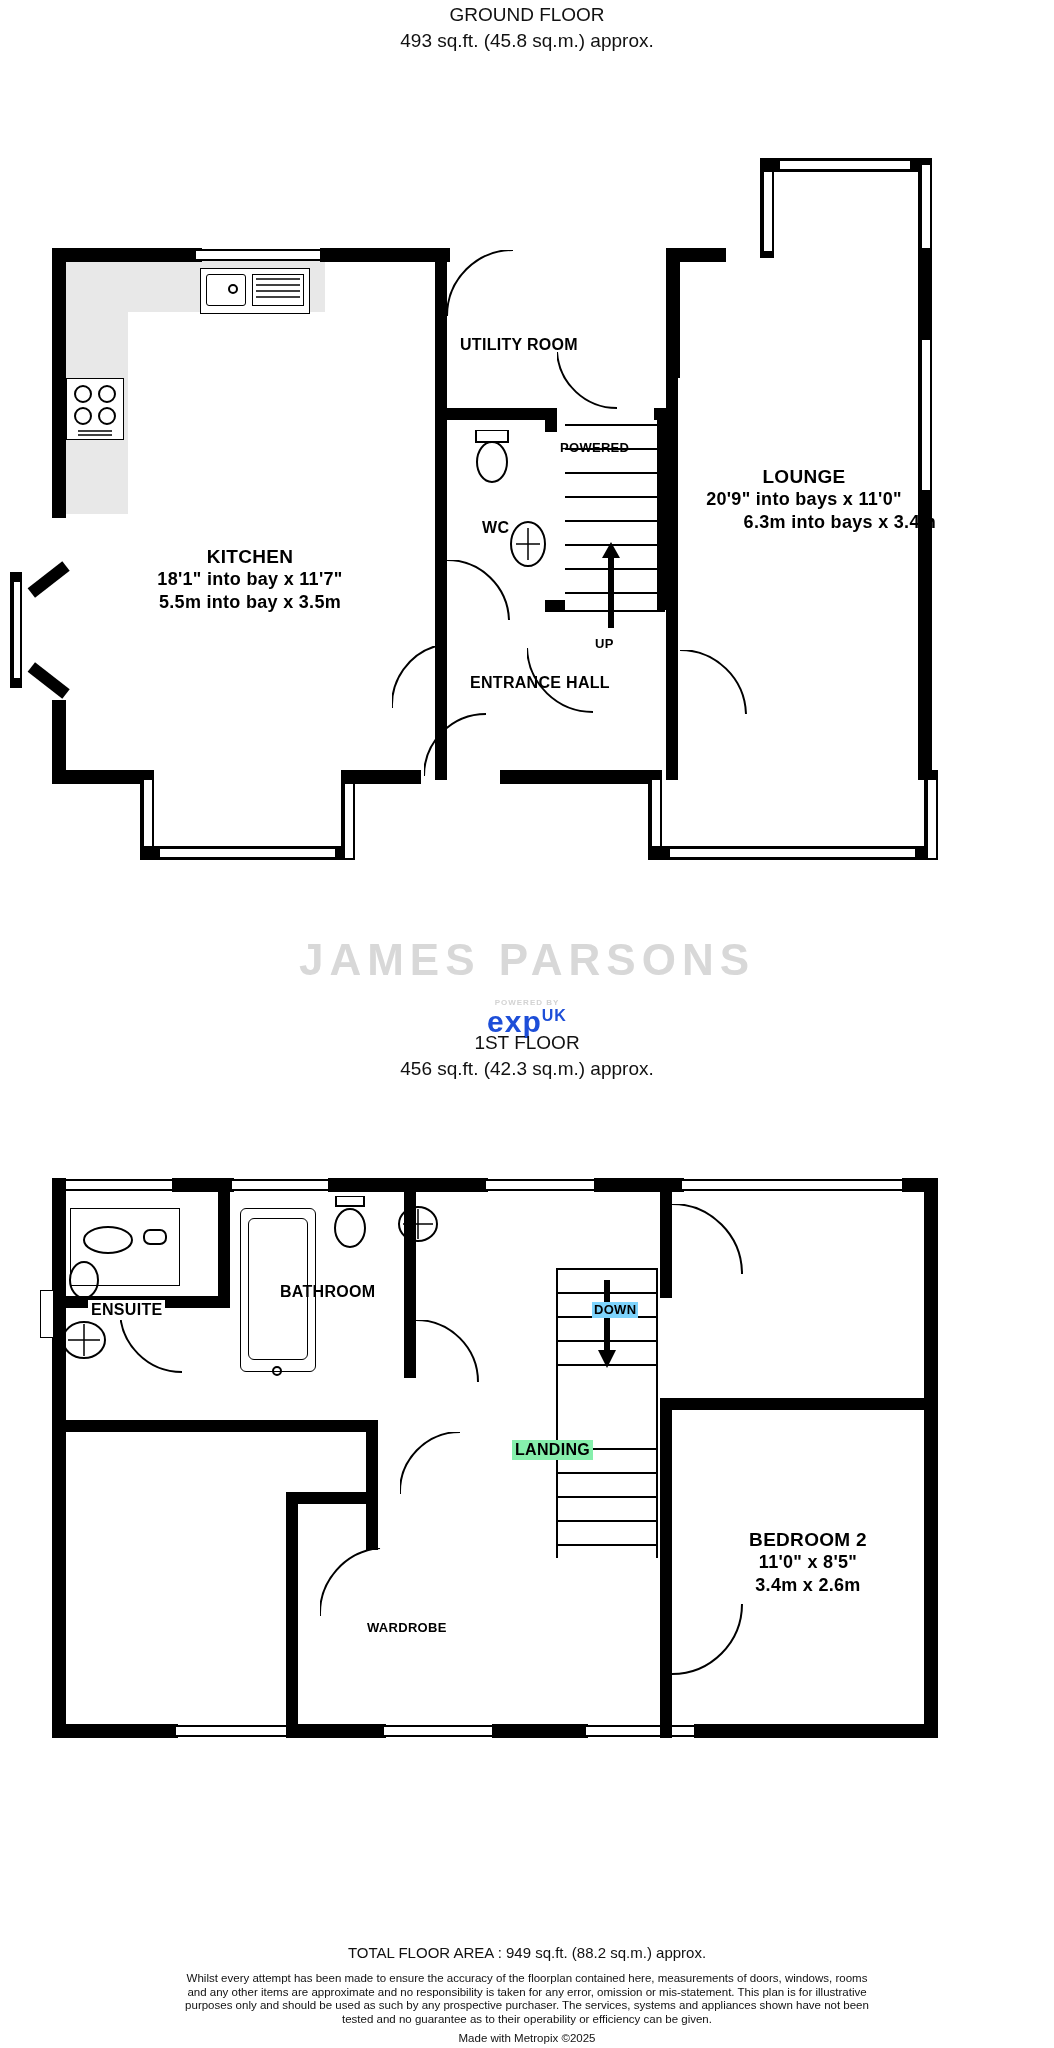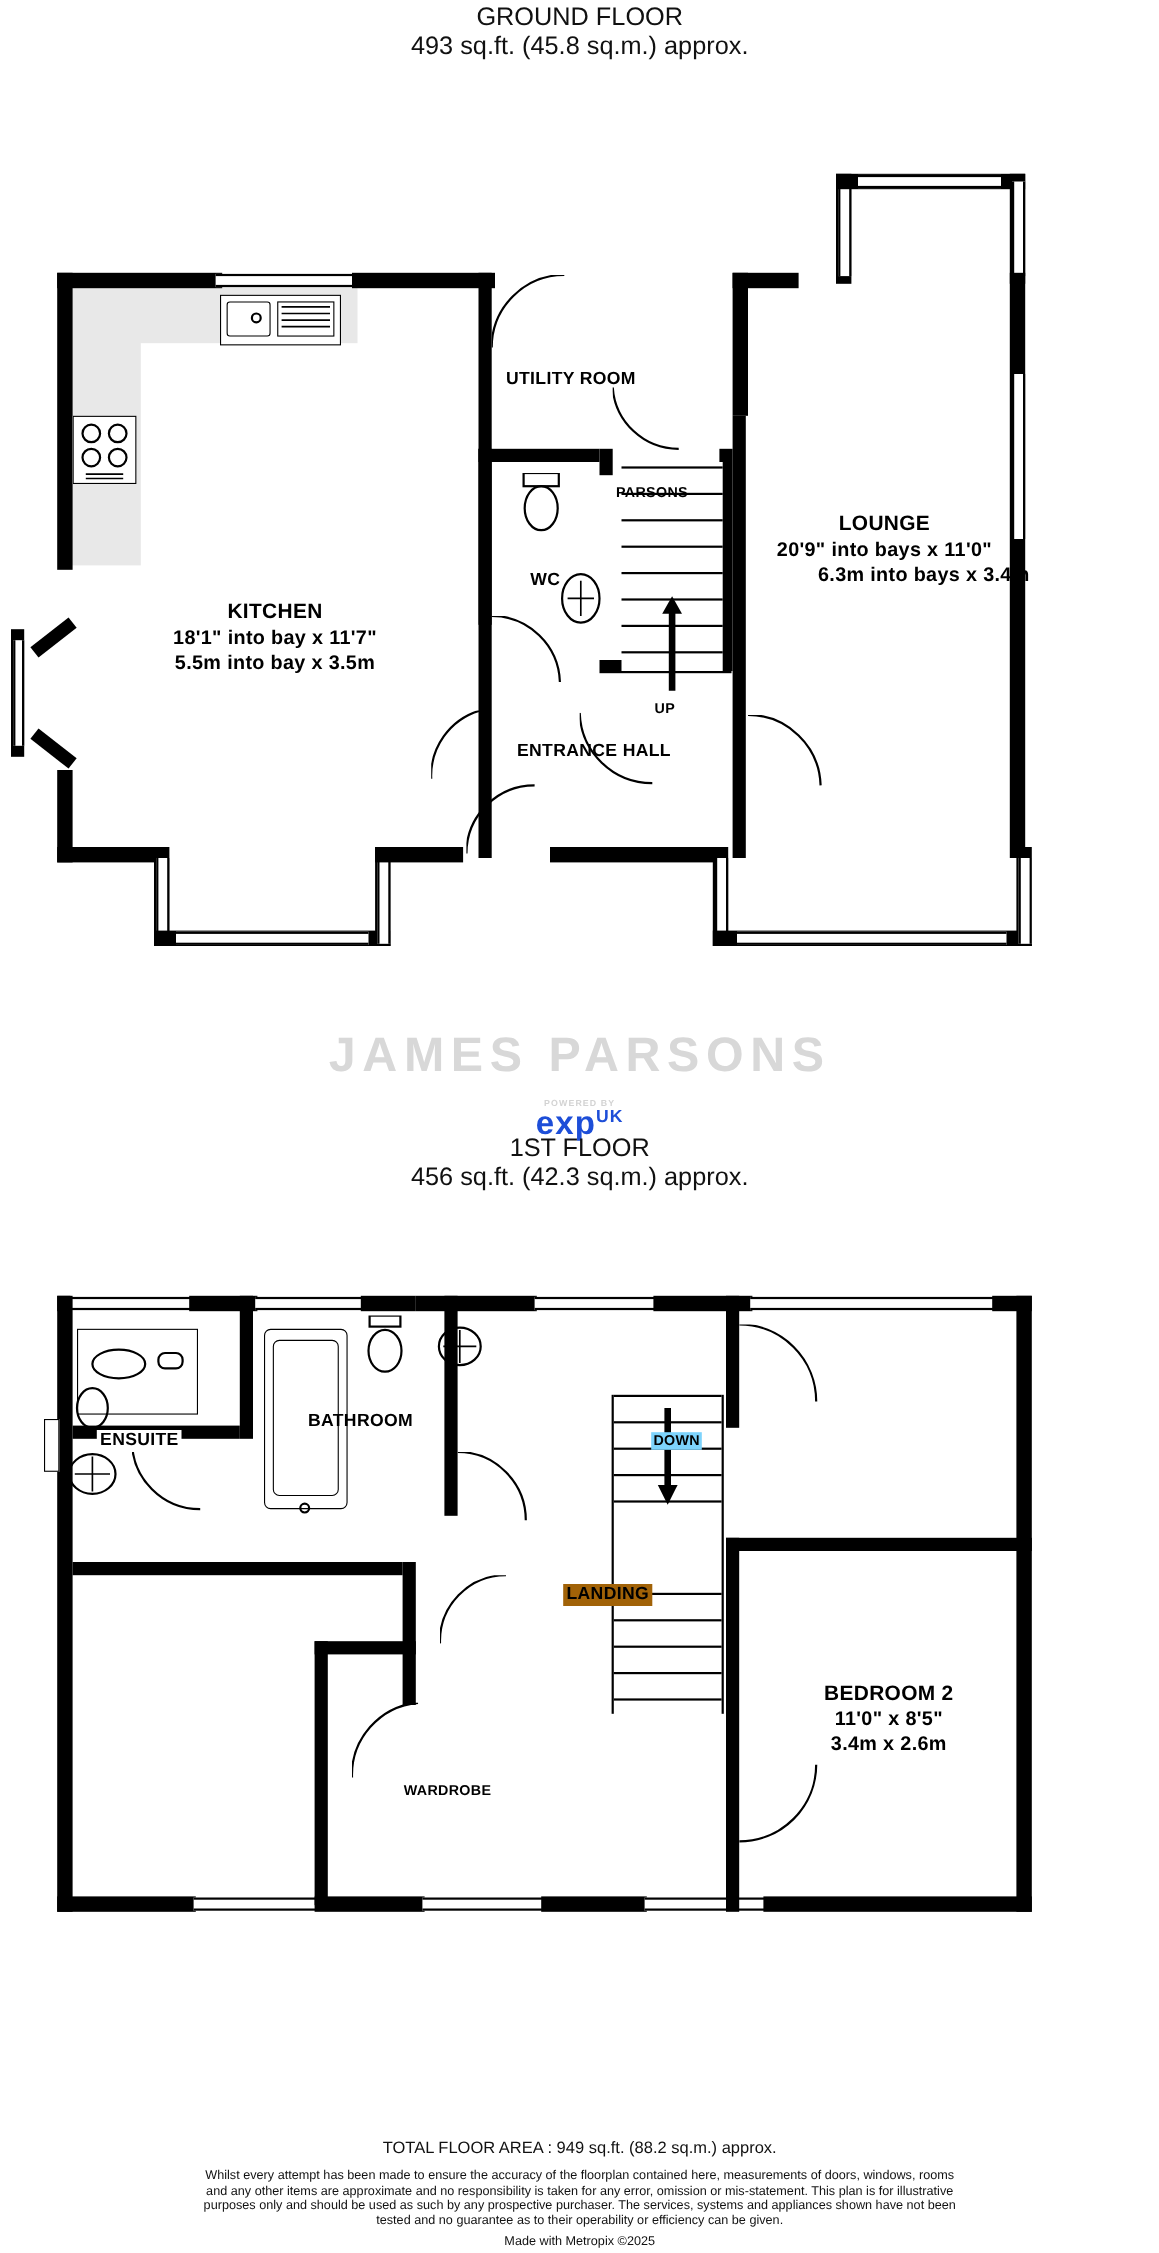--- a/index.html
+++ b/index.html
@@ -10,21 +10,21 @@
     font-family:"Liberation Sans", sans-serif;
     color:#000;
     position:relative;
     overflow:hidden;
   }
   .plan { position:absolute; left:0; top:0; width:1054px; height:2048px; }
 
   
   .floor-title {
     position:absolute; width:100%; text-align:center;
-    font-size:23px; line-height:26px; color:#111;
+    font-size:19px; line-height:26px; color:#111;
   }
   #ground-title { top:2px; }
   #first-title { top:1030px; }
 
   
   .wall { position:absolute; background:#000; }
   .grey-fill { position:absolute; background:#e8e8e8; }
   .win { position:absolute; background:#ffffff; border-top:2px solid #000; border-bottom:2px solid #000; }
   .win-v { position:absolute; background:#ffffff; border-left:2px solid #000; border-right:2px solid #000; }
   .thin { position:absolute; border:1.5px solid #000; background:#fff; }
@@ -198,21 +198,21 @@
     <path d="M0,0 A66,66 0 0,0 66,64" fill="none" stroke="#000" stroke-width="2"></path>
   </svg>
   <svg width="86" height="70" style="position:absolute; left:424px; top:712px;">
     <path d="M0,64 A62,62 0 0,1 62,2" fill="none" stroke="#000" stroke-width="2"></path>
   </svg>
   <svg width="90" height="70" style="position:absolute; left:680px; top:650px;">
     <path d="M66,64 A66,66 0 0,0 0,0" fill="none" stroke="#000" stroke-width="2"></path>
   </svg>
 
   <div class="lbl med" style="left:460px; top:335px;">UTILITY ROOM</div>
-  <div class="lbl sm" style="left:560px; top:440px;">PARSONS</div>
+  <div class="lbl sm" style="left:560px; top:440px;">POWERED</div>
   <div class="lbl med" style="left:482px; top:518px;">WC</div>
   <div class="lbl med" style="left:470px; top:673px;">ENTRANCE HALL</div>
 
   <div class="center" style="position:absolute; left:60px; top:545px; width:380px;">
     <div class="lbl big" style="position:static;">KITCHEN</div>
     <div class="lbl dims" style="position:static;">18'1" into bay x 11'7"</div>
     <div class="lbl dims" style="position:static;">5.5m into bay x 3.5m</div>
   </div>
 
   <div class="center" style="position:absolute; left:672px; top:465px; width:264px;">
@@ -328,21 +328,21 @@
   </svg>
   <svg width="80" height="74" style="position:absolute; left:672px; top:1604px;">
     <path d="M0,70 A70,70 0 0,0 70,0" fill="none" stroke="#000" stroke-width="2"></path>
   </svg>
   <svg width="70" height="72" style="position:absolute; left:120px; top:1310px;">
     <path d="M0,0 A62,62 0 0,0 62,62" fill="none" stroke="#000" stroke-width="2"></path>
   </svg>
 
   <div class="lbl med" style="left:88px; top:1300px; background:#fff; padding:0 3px;">ENSUITE</div>
   <div class="lbl med" style="left:280px; top:1282px;">BATHROOM</div>
-  <div class="lbl med" style="left:512px; top:1440px; background:#a16207; padding:0 3px;">LANDING</div>
+  <div class="lbl med" style="left:512px; top:1440px; background:#86efac; padding:0 3px;">LANDING</div>
   <div class="lbl sm" style="left:367px; top:1620px;">WARDROBE</div>
 
 
 
   <div class="center" style="position:absolute; left:680px; top:1528px; width:256px;">
     <div class="lbl big" style="position:static;">BEDROOM 2</div>
     <div class="lbl dims" style="position:static;">11'0"  x 8'5"</div>
     <div class="lbl dims" style="position:static;">3.4m  x 2.6m</div>
   </div>
 

